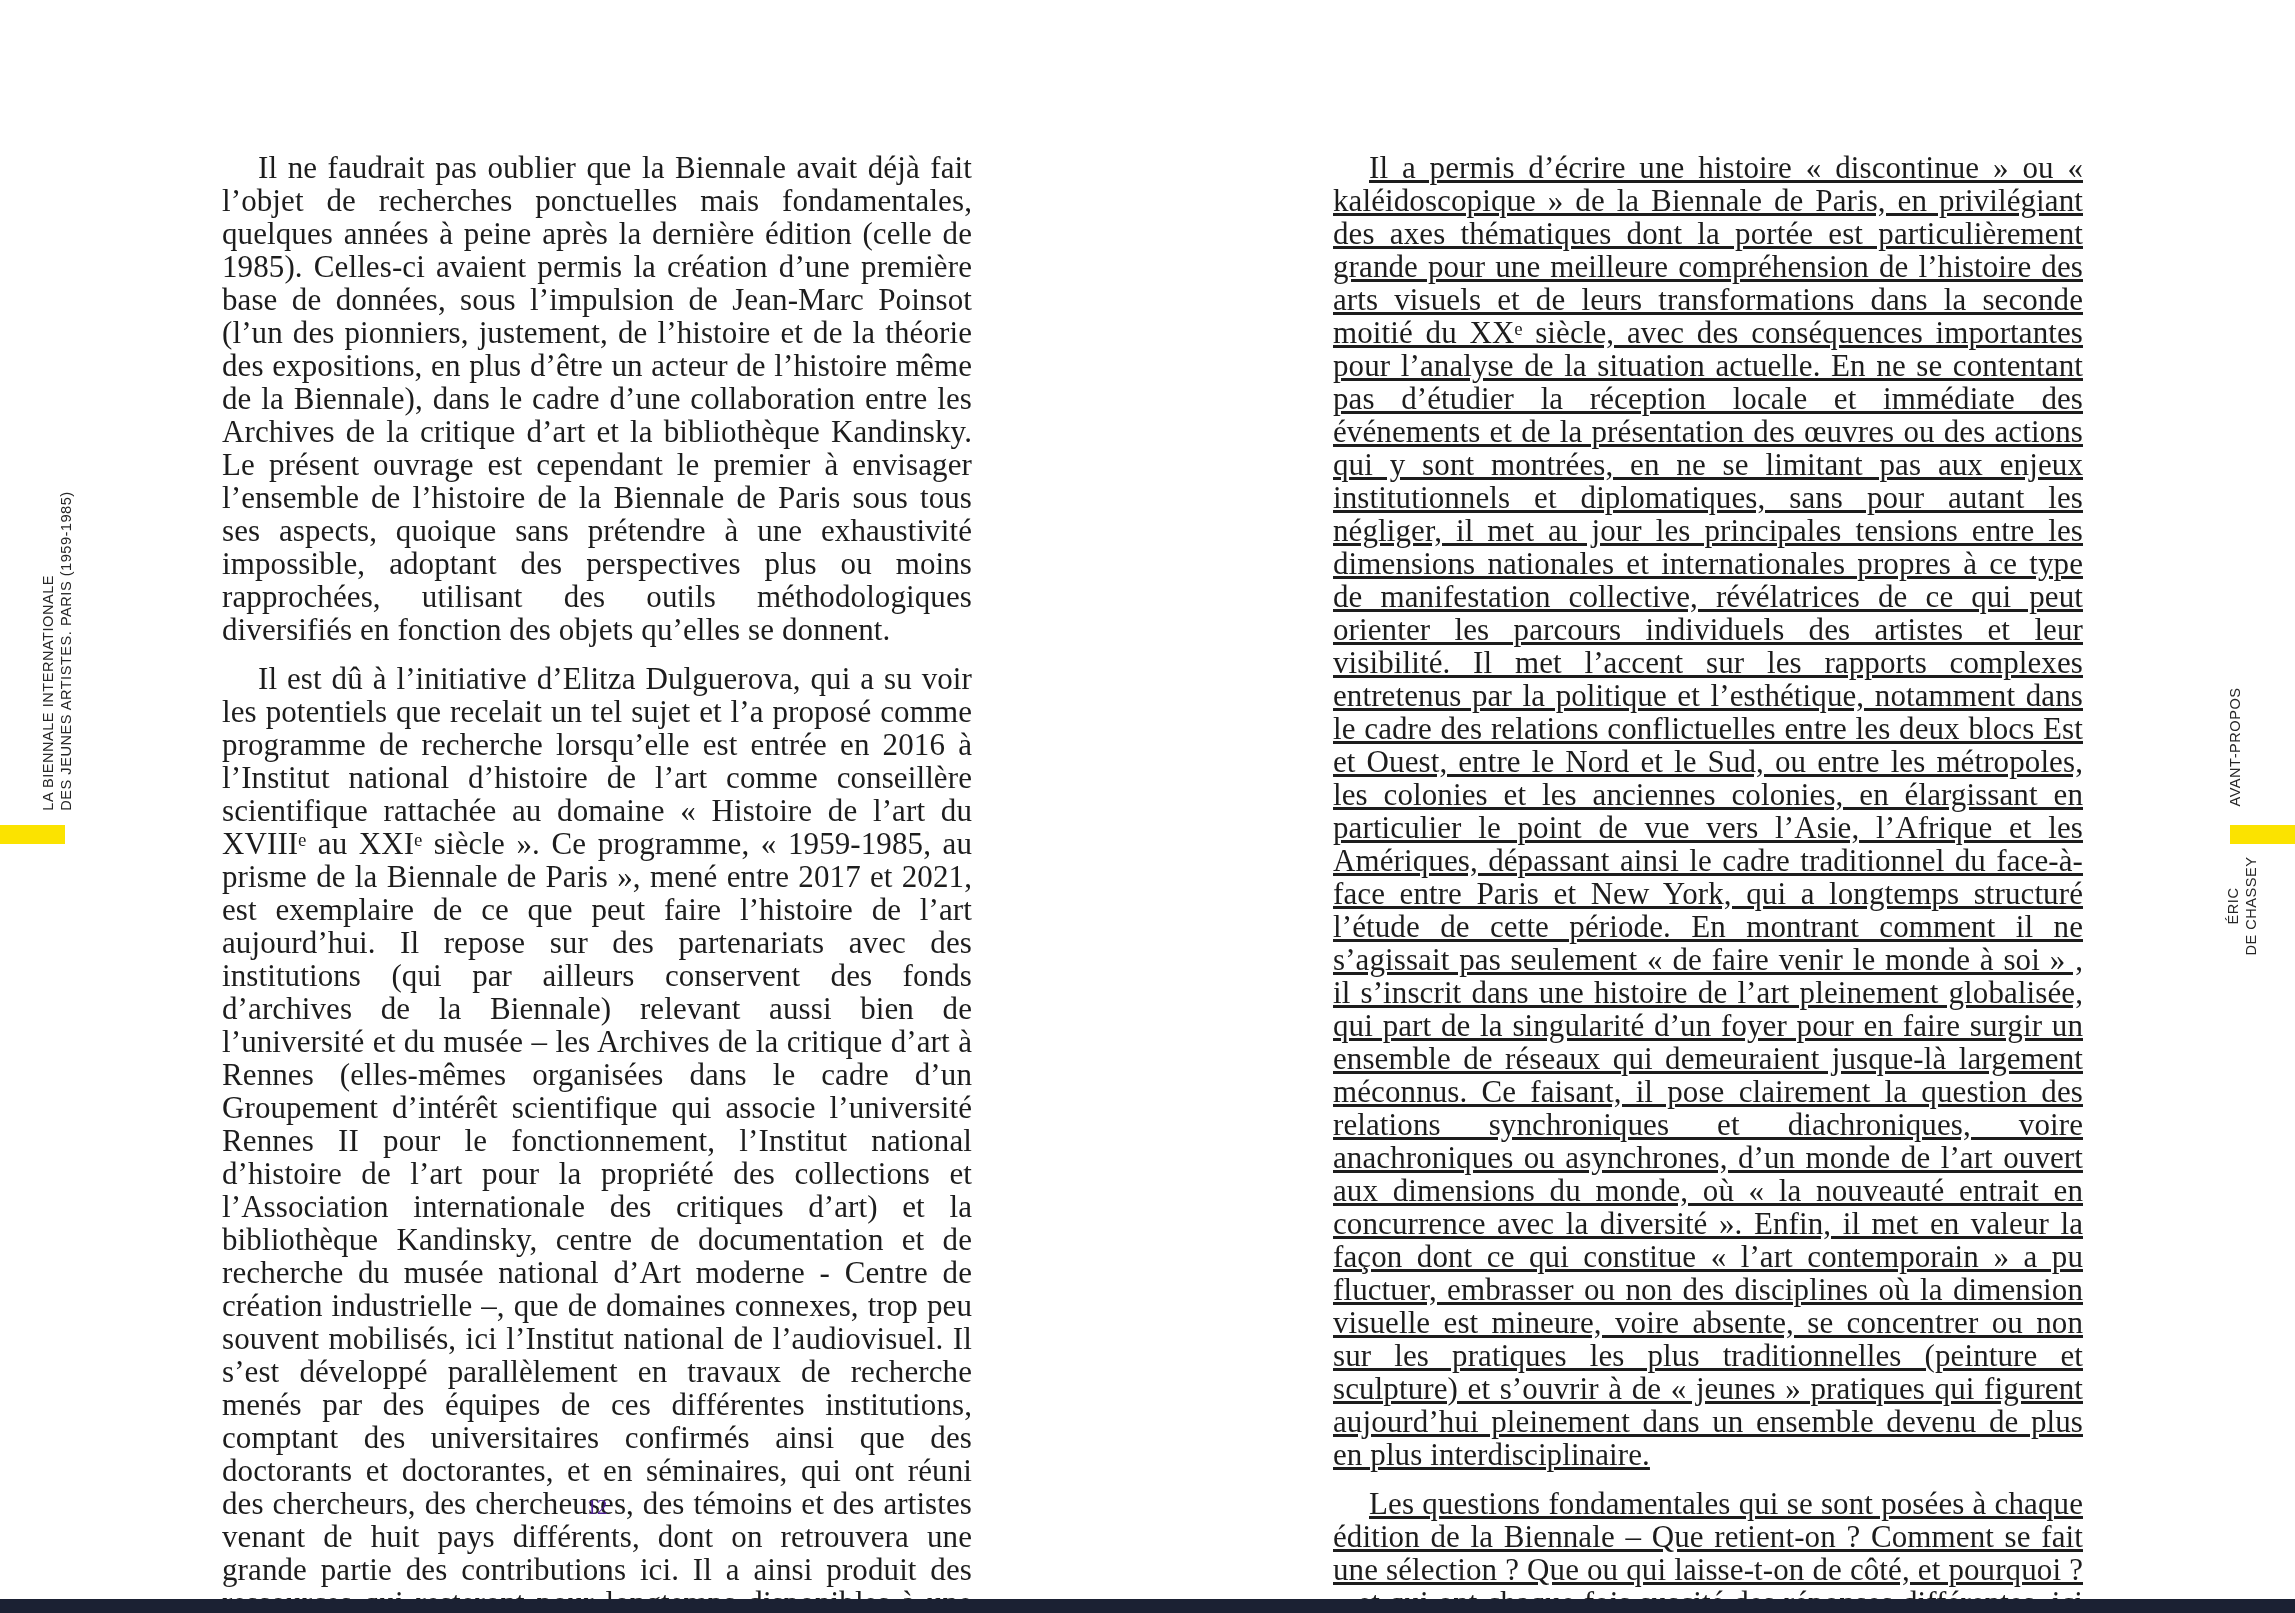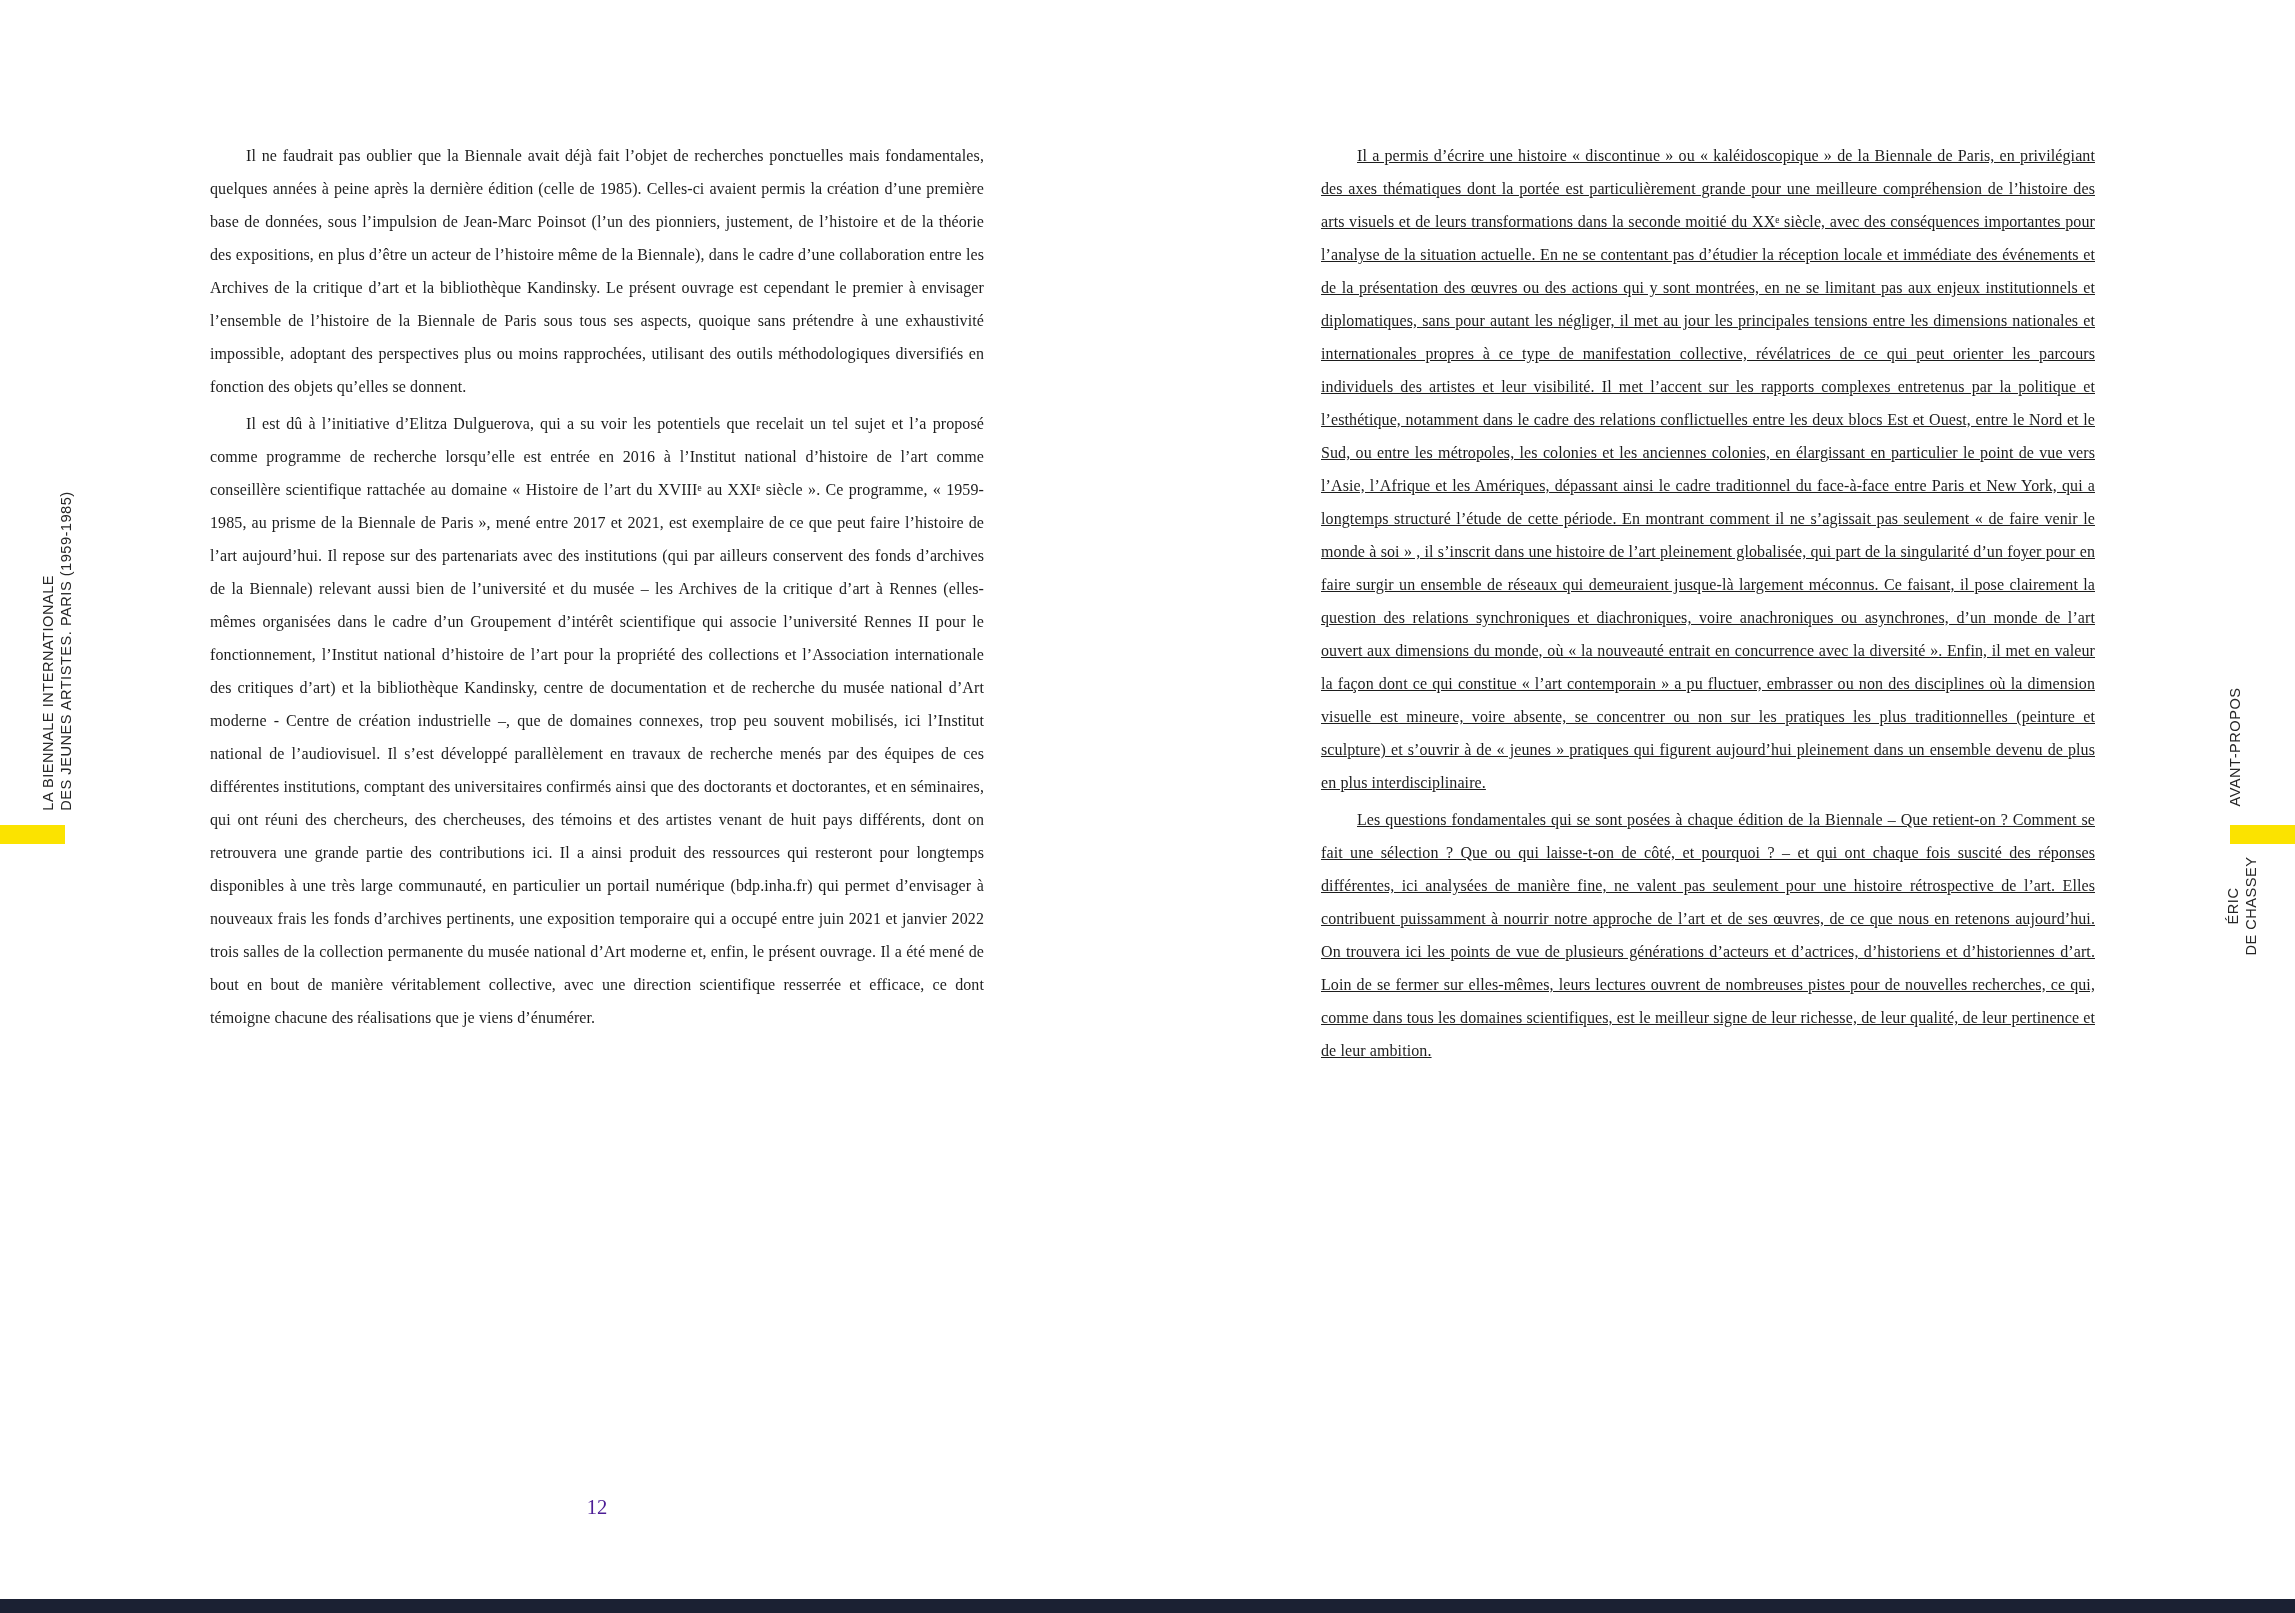--- a/index.html
+++ b/index.html
@@ -14,22 +14,22 @@
     color: #1d1d1d;
   }
   .page-column {
     position: absolute;
     top: 135px;
     width: 782px;
   }
   .page-column.left  { left: 206px; }
   .page-column.right { left: 1317px; text-decoration: underline; }
   .page-column p {
-    margin: 4px;
-    font-size: 16px;
+    margin: 16px;
+    font-size: 31px;
     line-height: 33px;
     text-align: justify;
     text-indent: 36px;
     letter-spacing: 0.1px;
   }
   .page-number {
     position: absolute;
     top: 1496px;
     width: 782px;
     text-align: center;

